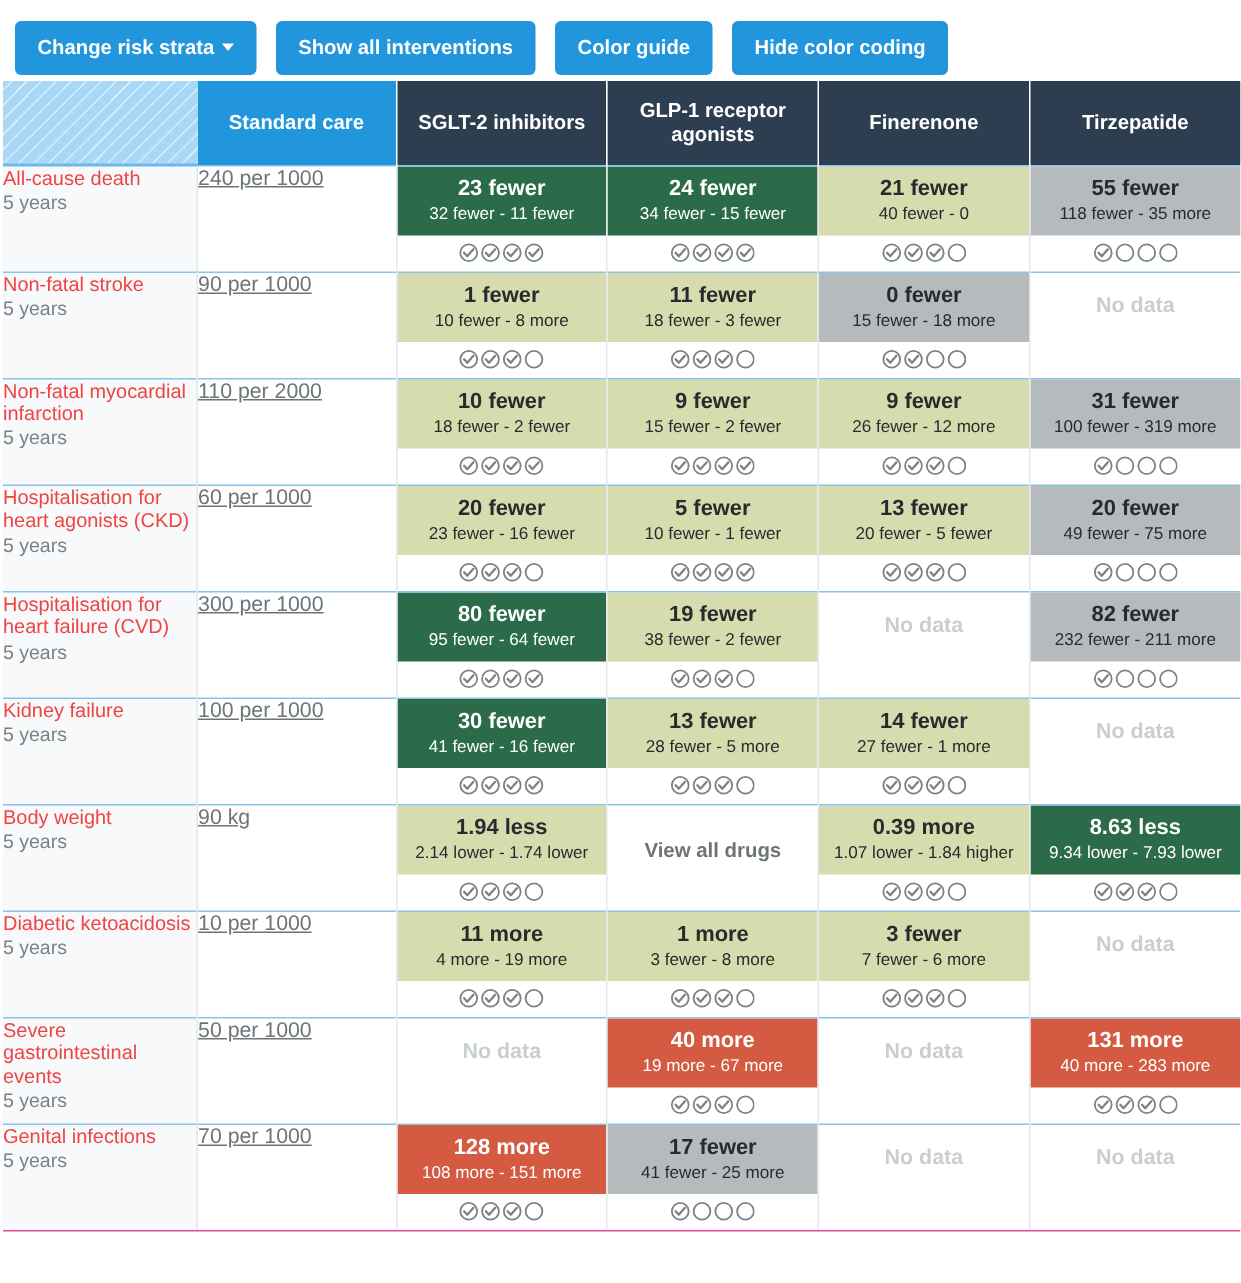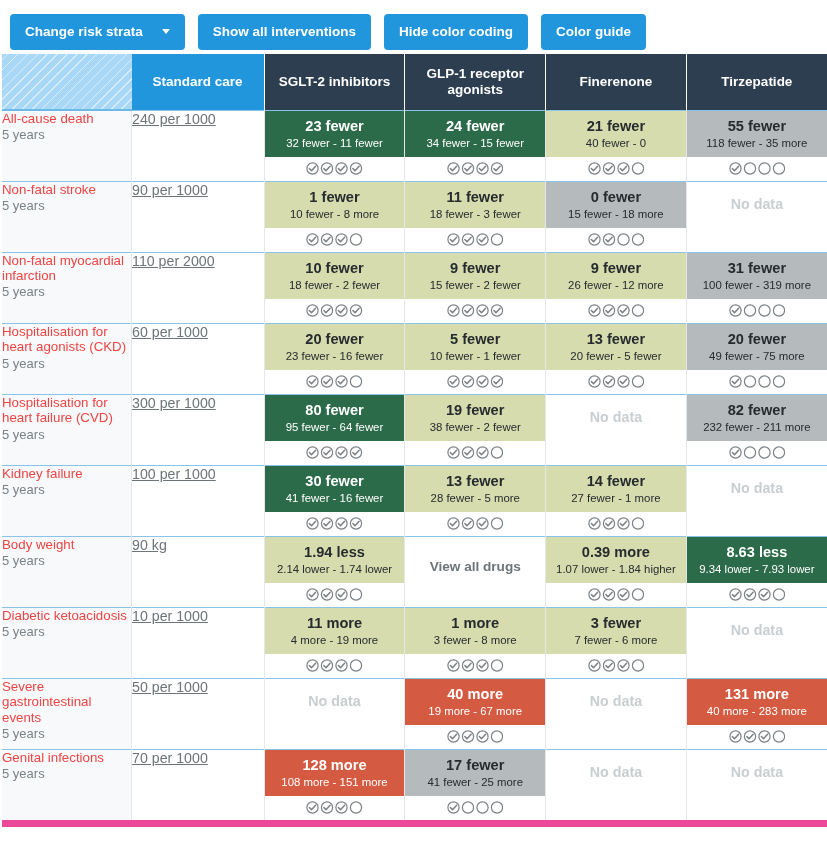--- a/index.html
+++ b/index.html
@@ -27,21 +27,21 @@
     font-size: 13.5px;
     font-weight: 600;
     font-family: "Liberation Sans", sans-serif;
     padding: 0 15px;
     height: 36px;
     line-height: 36px;
     cursor: pointer;
     white-space: nowrap;
     display: inline-flex;
     align-items: center;
-    gap: 17px;
+    gap: 3px;
   }
   .caret {
     width: 0; height: 0;
     border-left: 4.5px solid transparent;
     border-right: 4.5px solid transparent;
     border-top: 5px solid #ffffff;
     display: inline-block;
     margin-left: 2px;
   }
 
@@ -93,21 +93,21 @@
 
   
   tbody tr.data-row > td {
     border-top: 1px solid #89c4e8;
     border-right: 1px solid #e3e7ea;
     vertical-align: top;
     padding: 0;
     background: #ffffff;
   }
   tbody tr.data-row > td:last-child { border-right: none; }
-  tbody tr.last-row > td { border-bottom: 7px solid #ec4899; margin-top: 16px; }
+  tbody tr.last-row > td { border-bottom: 1px solid #ec4899; margin-top: 16px; }
 
   td.outcome {
     background: #f7f9fa !important;
     padding: 7px 6px 7px 6px;
     border-right: 1px solid #e3e7ea;
   }
   .outcome-name {
     color: #ef4444;
     font-size: 13.3px;
     line-height: 1.16;
@@ -188,24 +188,24 @@
 
 <div id="toolbar">
     <button class="tb-btn">
       <span>Change risk strata</span>
       <span class="caret"></span>
     </button>
     <button class="tb-btn">
       <span>Show all interventions</span>
     </button>
     <button class="tb-btn">
-      <span>Hide color coding</span>
+      <span>Color guide</span>
     </button>
     <button class="tb-btn">
-      <span>Color guide</span>
+      <span>Hide color coding</span>
     </button>
   </div>
 
 <div id="grid-wrap">
   <table class="grid">
     <colgroup>
       <col class="c-outcome">
         <col class="c-sc">
       <col class="c-drug">
         <col class="c-drug">

